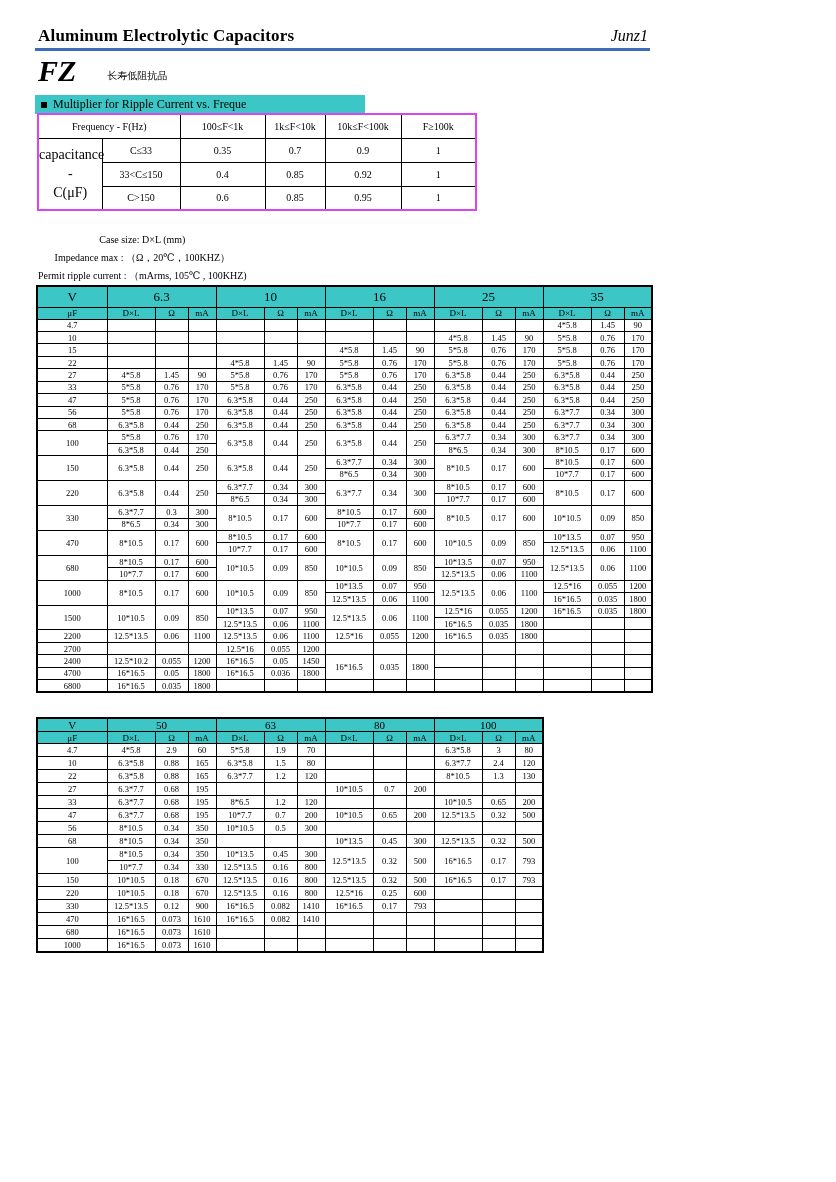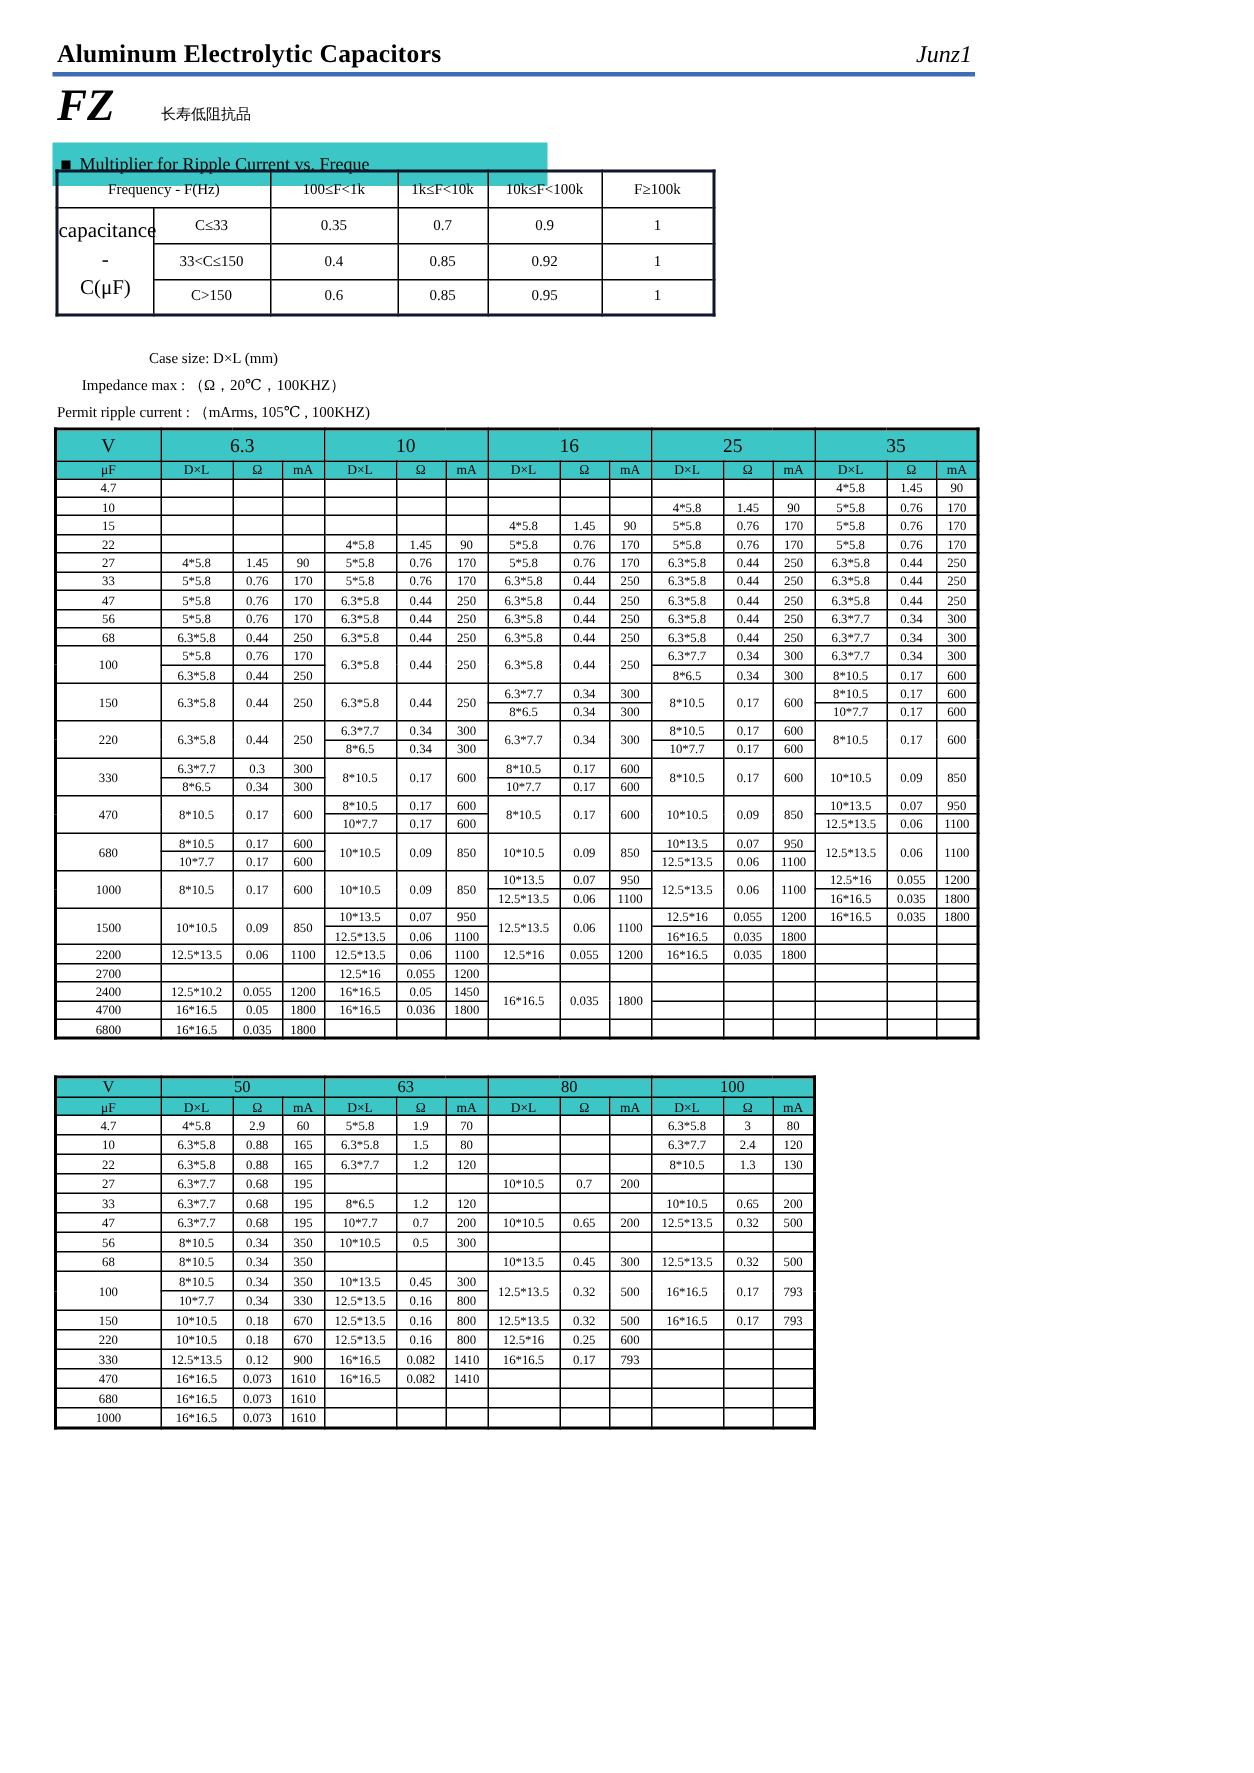--- a/index.html
+++ b/index.html
@@ -14,29 +14,29 @@
   .topbar { position:absolute; left:38px; top:26px; width:612px;
             display:flex; justify-content:space-between; align-items:baseline; }
   .title  { font-size:17px; font-weight:bold; letter-spacing:0.2px; }
   .brand  { font-size:16px; font-style:italic; margin-right:2px; }
   .rule   { position:absolute; left:35px; top:48px; width:615px; height:3px; background:#3d6cb8; }
 
   .series-line { position:absolute; left:38px; top:56px; display:flex; align-items:flex-end; gap:5px; }
   .fz      { color:#000000; font-size:30px; font-weight:bold; line-height:1; font-style:italic; }
   .fz-desc { font-size:10px; padding-bottom:3px;margin-left:26px; }
 
-  .section-bar { position:absolute; left:35px; top:95px; width:330px; height:29px;
+  .section-bar { position:absolute; left:35px; top:95px; width:330px; height:19px;
                  background:#3cc6c6; display:flex; align-items:center; gap:6px;
                  padding-left:6px; font-size:12px; }
   .bullet { width:6px; height:6px; background:#000; display:inline-block; }
 
   table { border-collapse:collapse; table-layout:fixed; }
 
   .freq { position:absolute; left:37px; top:113px; width:438px;
-          text-align:center; font-size:10px; border:2px solid #0f172a; }
+          text-align:center; font-size:10px; border:2px solid #d946ef; }
   .freq th, .freq td { border:1px solid #000; height:24px; font-weight:normal; padding:0; }
   .freq .capcell { line-height:19px; font-size:14px; }
 
   .notes { position:absolute; left:38px; top:231px; font-size:10px; line-height:18px;text-align:center; }
 
   .spec { position:absolute; text-align:center; font-size:8.5px; border:2px solid #000; }
   .spec th, .spec td { border:1px solid #000; padding:0; overflow:hidden; white-space:nowrap; font-weight:normal; }
   .spec thead th { background:#3cc6c6; }
   .spec .vrow th { font-size:13px; height:21px; }
   .spec .urow th { font-size:9px;  height:12px; }

